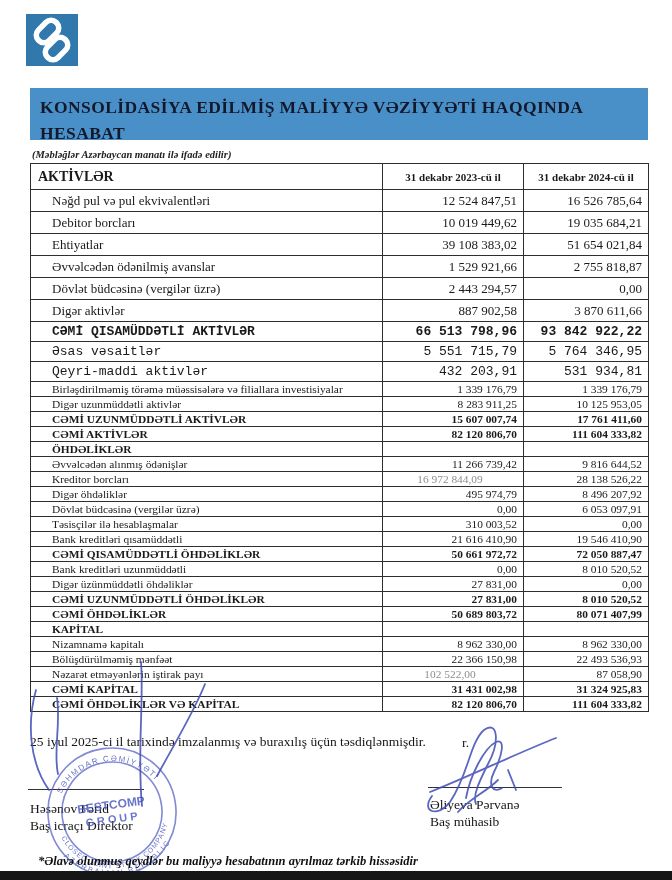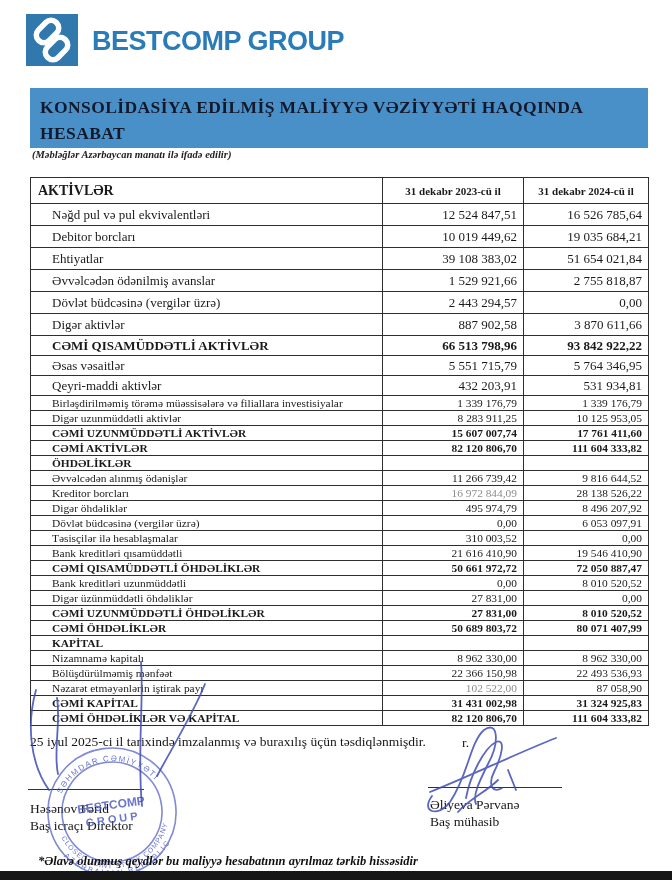--- a/index.html
+++ b/index.html
@@ -3,38 +3,38 @@
 <meta charset="utf-8">
 <style>
   html,body{margin:0;padding:0;background:#e8e8e8;}
   .page{position:relative;width:672px;height:880px;background:#ffffff;overflow:hidden;
         font-family:"Liberation Serif","DejaVu Serif",serif;color:#1a1a1a;}
   
   .logo{position:absolute;left:26px;top:14px;width:52px;height:52px;}
   .brand{position:absolute;left:92px;top:26px;font-family:"Liberation Sans","DejaVu Sans",sans-serif;
          font-weight:700;font-size:27px;letter-spacing:-0.5px;color:#2a7cb8;}
   
-  .titlebar{position:absolute;left:30px;top:88px;width:618px;height:60px;background:#4990c8;
+  .titlebar{position:absolute;left:30px;top:88px;width:618px;height:52px;background:#4990c8;
             box-sizing:border-box;padding:6px 10px 17px 10px;}
   .titlebar .t{font-weight:700;font-size:17.5px;line-height:26px;color:#14182b;letter-spacing:.4px;}
   .subnote{position:absolute;left:32px;top:149px;font-style:italic;font-weight:700;font-size:10.5px;color:#222;}
   
-  .tblwrap{position:absolute;left:30px;top:177px;width:618px;}
+  .tblwrap{position:absolute;left:30px;top:163px;width:618px;}
   table{border-collapse:collapse;width:618px;table-layout:fixed;}
   th,td{border:1px solid #2e2e2e;overflow:hidden;white-space:nowrap;box-sizing:border-box;padding:0;}
   th{height:26px;font-size:11px;font-weight:700;text-align:center;}
   th.lbl{text-align:left;padding-left:7px;font-size:14px;}
   td.lbl{text-align:left;padding-left:21px;}
   td.num{text-align:right;padding-right:6px;}
   tr.r-lg td{height:22px;font-size:13px;}
-  tr.r-md td{height:20px;font-size:13px;}
+  tr.r-md td{height:20px;font-size:13px;font-family:Liberation Mono, monospace;}
   tr.r-sm td{height:15px;font-size:11.4px;}
   tr.total td{font-weight:700;}
   tr.section td{font-weight:700;}
-  td.muted{color:#8d8d8d;}
+  td.muted{color:#8d8d8d;text-align:center;}
   
   .signline{position:absolute;height:0;border-top:1.3px solid #333;}
   .statement{position:absolute;left:30px;top:734px;font-size:13.5px;color:#161616;text-align:right;}
   .strayr{position:absolute;left:462px;top:735px;font-size:13.5px;color:#161616;}
   .signer{position:absolute;font-size:13.5px;line-height:17px;color:#161616;}
   .ink{position:absolute;left:0;top:0;width:672px;height:880px;pointer-events:none;}
   .stamp{position:absolute;left:32px;top:742px;width:160px;height:140px;transform:rotate(-8deg);opacity:.82;}
   .footnote{position:absolute;left:38px;top:854px;font-style:italic;font-weight:700;font-size:12.5px;color:#101010;}
   .bottombar{position:absolute;left:0;top:871px;width:672px;height:9px;background:#161616;}
 </style>
@@ -43,21 +43,20 @@
 
 <div class="page">
 
   <svg class="logo" viewBox="0 0 52 52">
     <rect width="52" height="52" fill="#3178ad"></rect>
     <g stroke="#ffffff" stroke-width="5.5" fill="none">
       <rect x="14" y="5" width="15" height="25" rx="7" transform="rotate(45 21.5 17.5)"></rect>
       <rect x="23" y="22" width="15" height="25" rx="7" transform="rotate(45 30.5 34.5)"></rect>
     </g>
   </svg>
-  <div class="brand">BESTCOMP GROUP</div>
 
   <div class="titlebar">
     <div class="t">KONSOLİDASİYA EDİLMİŞ MALİYYƏ VƏZİYYƏTİ HAQQINDA HESABAT</div>
   </div>
   <div class="subnote">(Məbləğlər Azərbaycan manatı ilə ifadə edilir)</div>
 
   <div class="tblwrap">
     <table>
       <colgroup>
           <col style="width:352px">

